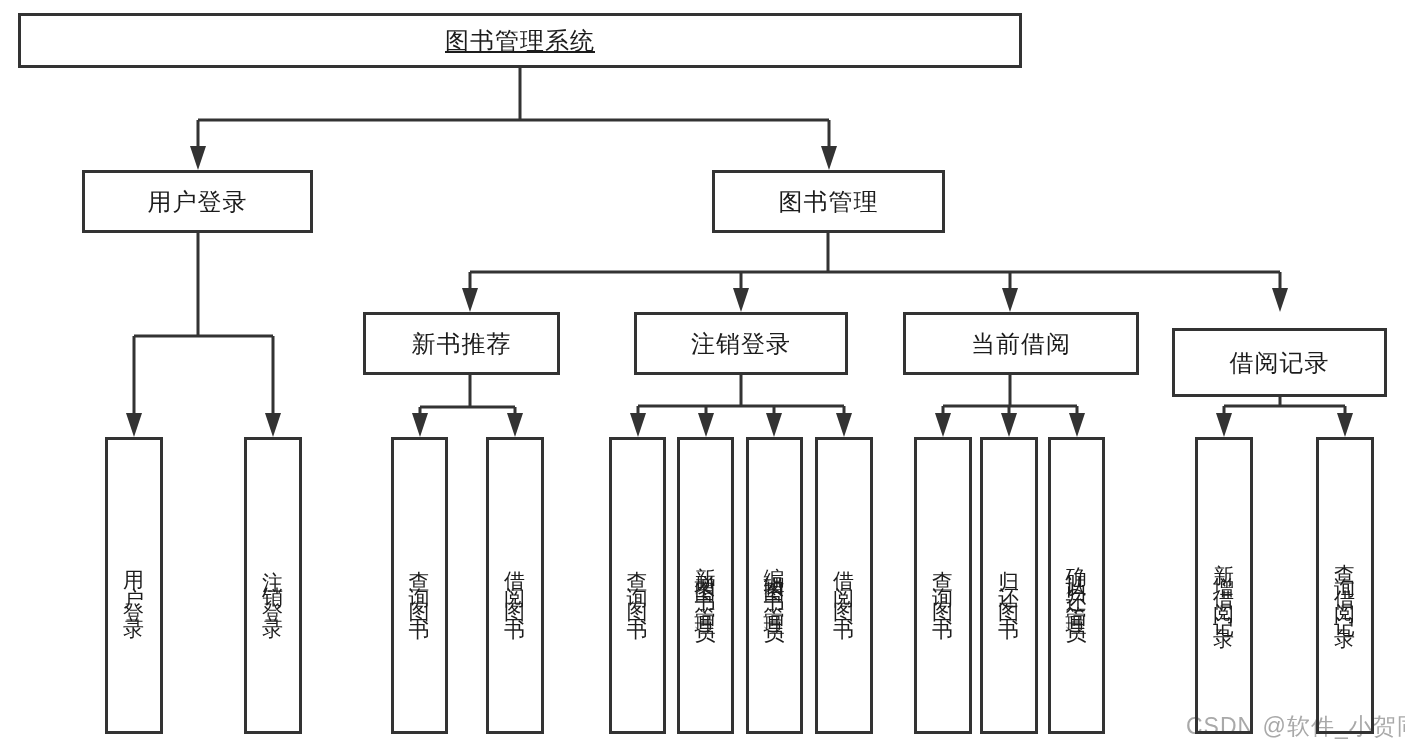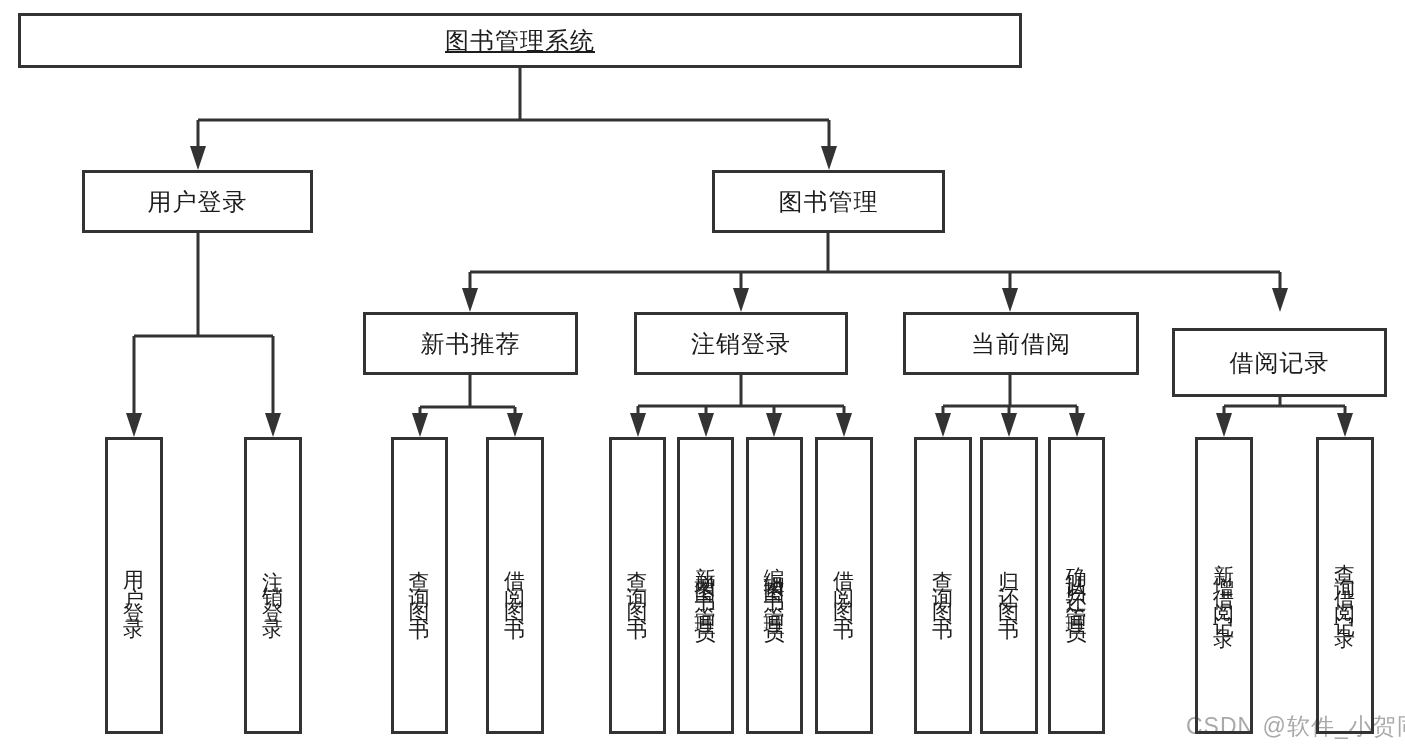--- a/index.html
+++ b/index.html
@@ -102,21 +102,21 @@
     <span>图书管理系统</span>
   </div>
 
   <div class="box hbox" style="left:82px;top:170px;width:231px;height:63px;">
     <span>用户登录</span>
   </div>
   <div class="box hbox" style="left:712px;top:170px;width:233px;height:63px;">
     <span>图书管理</span>
   </div>
 
-  <div class="box hbox" style="left:363px;top:312px;width:215px;height:63px;">
+  <div class="box hbox" style="left:363px;top:312px;width:197px;height:63px;">
     <span>新书推荐</span>
   </div>
   <div class="box hbox" style="left:634px;top:312px;width:214px;height:63px;">
     <span>注销登录</span>
   </div>
   <div class="box hbox" style="left:903px;top:312px;width:236px;height:63px;">
     <span>当前借阅</span>
   </div>
   <div class="box hbox" style="left:1172px;top:328px;width:215px;height:69px;">
     <span>借阅记录</span>

